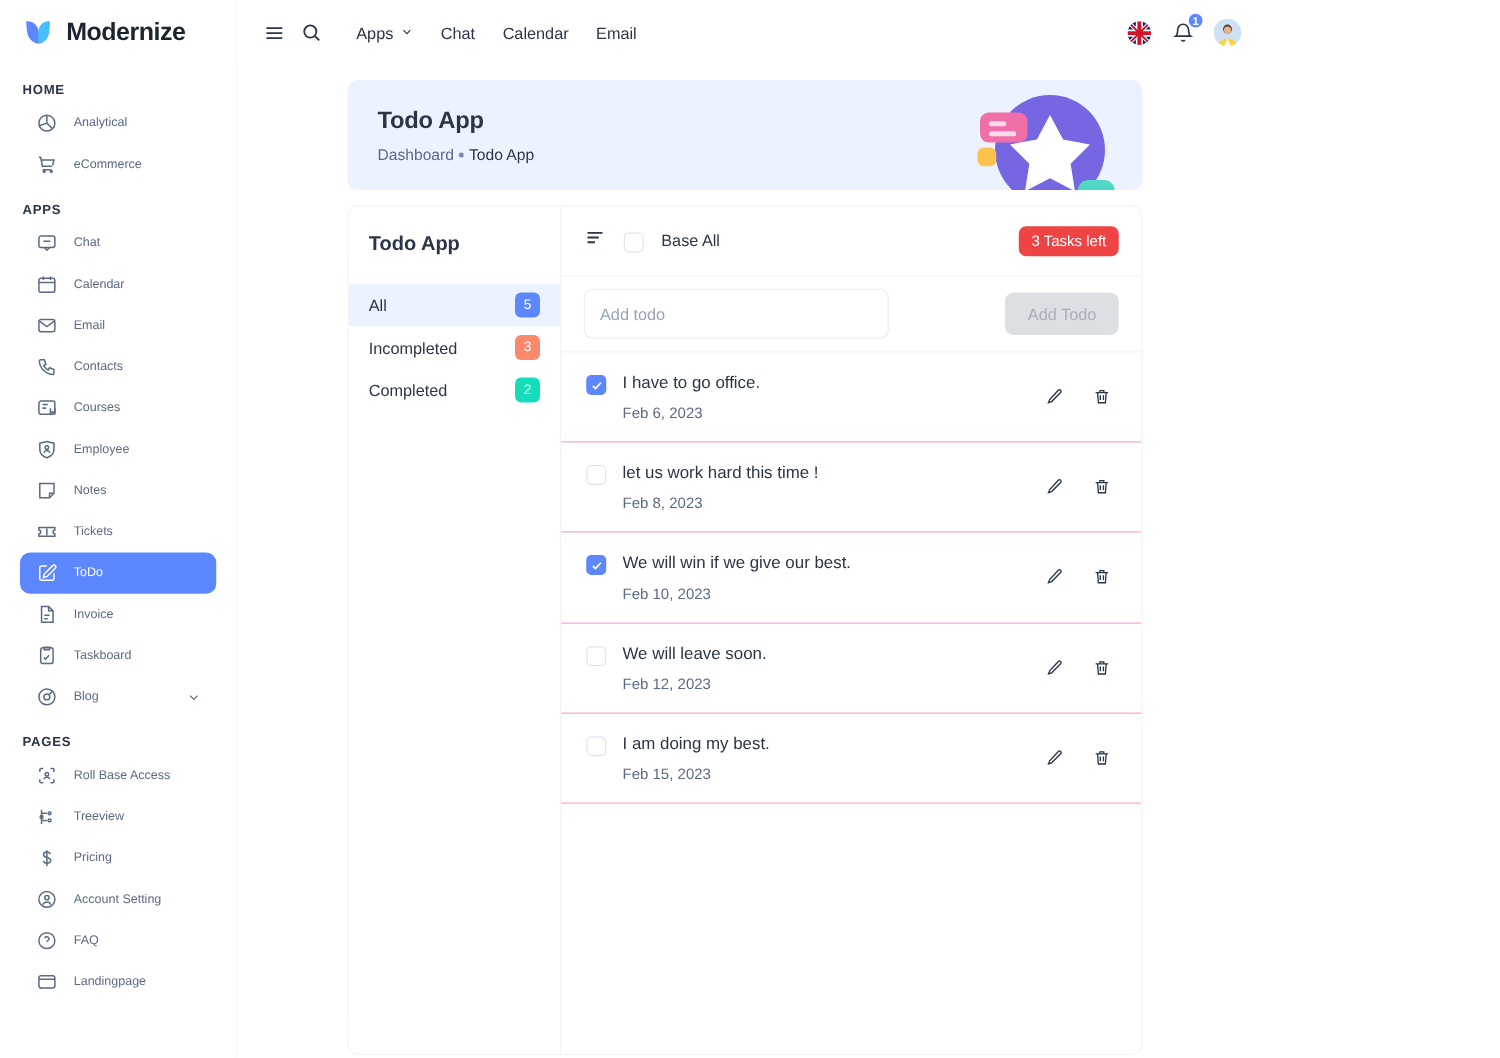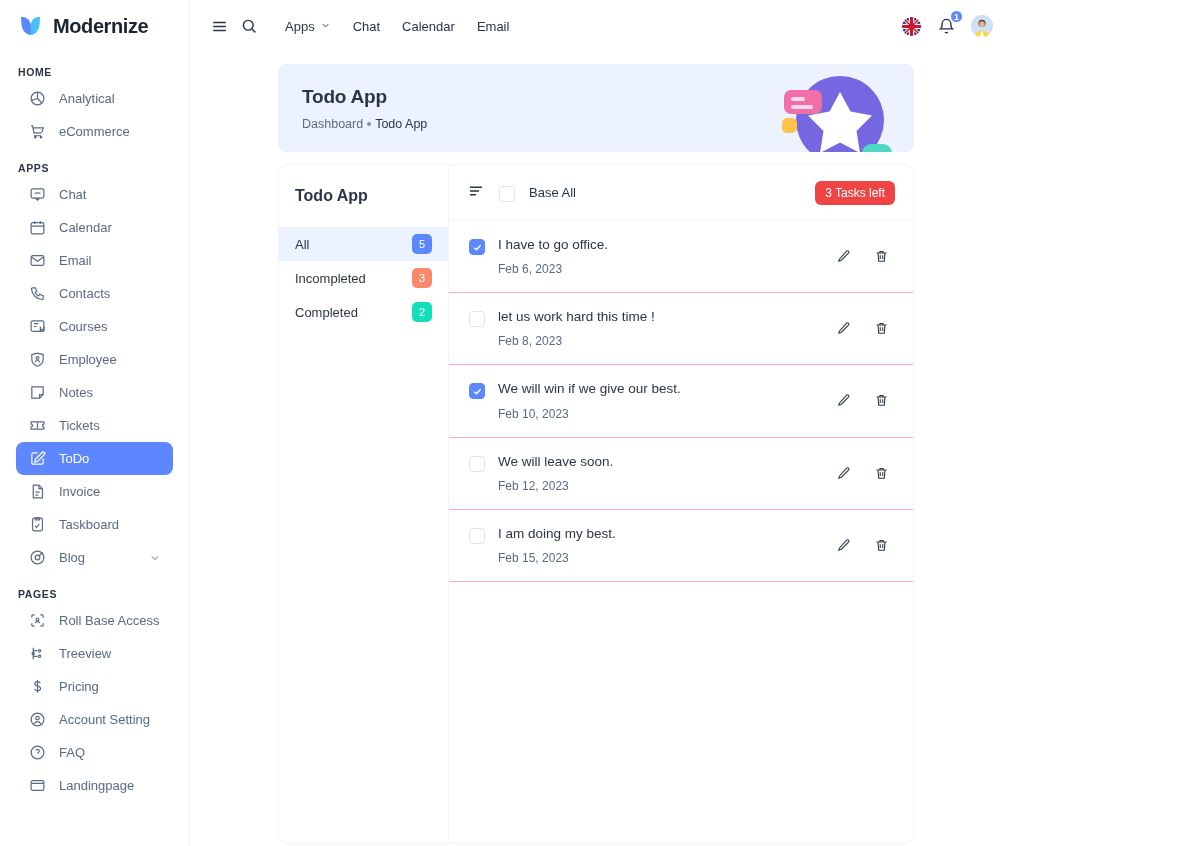--- a/index.html
+++ b/index.html
@@ -25,21 +25,21 @@
   .brand-name { font-size: 20px; font-weight: 700; letter-spacing: -0.4px; color: #1b2431; }
 
   .nav-section {
     font-size: 10.5px; font-weight: 700; letter-spacing: .6px;
     color: #2a3547; margin: 14px 0 4px 2px;
   }
   .nav-item {
     display: flex; align-items: center; gap: 13px;
     height: 33px; padding: 0 12px; margin-bottom: 0px;
     border-radius: 8px; cursor: pointer;
-    font-size: 13px; color: #5a6a85; white-space: nowrap;
+    font-size: 10px; color: #5a6a85; white-space: nowrap;
   }
   .nav-item .nav-ico { width: 18px; height: 18px; flex: 0 0 18px; display:flex; align-items:center; justify-content:center; }
   .nav-item .nav-ico svg { width: 17px; height: 17px; display: block; }
   .nav-item.active { background: #5d87ff; color: #ffffff; }
   .nav-item.active svg { stroke: #ffffff; }
   .nav-label { flex: 1; }
   .chev { width: 12px; height: 12px; flex: 0 0 12px; }
 
   
   .main { flex: 1; height: 846px; display: flex; flex-direction: column; background:#fff; }
@@ -509,20 +509,24 @@
                 </svg>
             </span>
             <span class="cbox">
               
             </span>
             <span class="mark-all-label">Base All</span>
             <span class="spacer"></span>
             <span class="tasks-left">3 Tasks left</span>
           </div>
 
+          <div class="add-row">
+            <input class="add-input" placeholder="Add todo" style="">
+            <button class="add-btn">Add Todo</button>
+          </div>
 
           <div class="task">
             <span class="cbox checked">
               <svg viewBox="0 0 24 24" fill="none" stroke="#ffffff" stroke-width="3">
                   <path d="M5 12.5l4.5 4.5L19 7"></path>
                 </svg>
             </span>
             <div class="task-body">
               <div class="task-title">I have to go office.</div>
               <div class="task-date">Feb 6, 2023</div>

